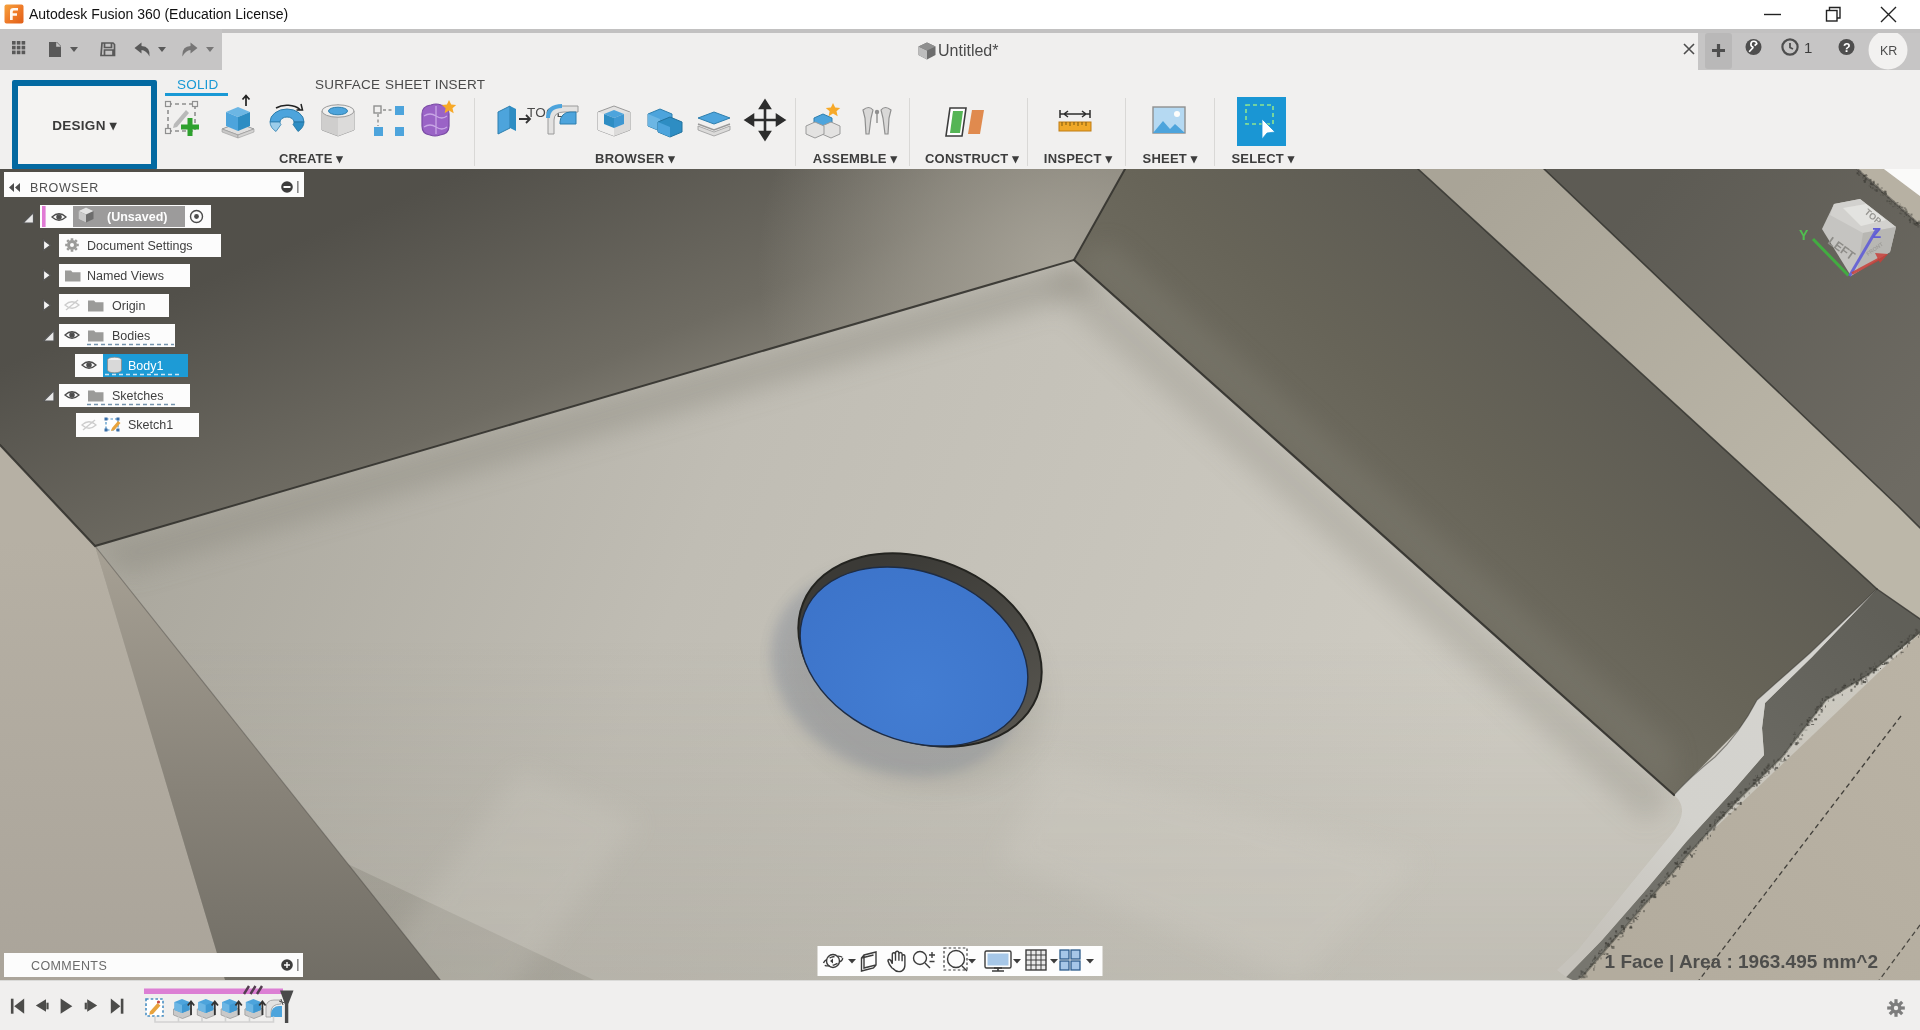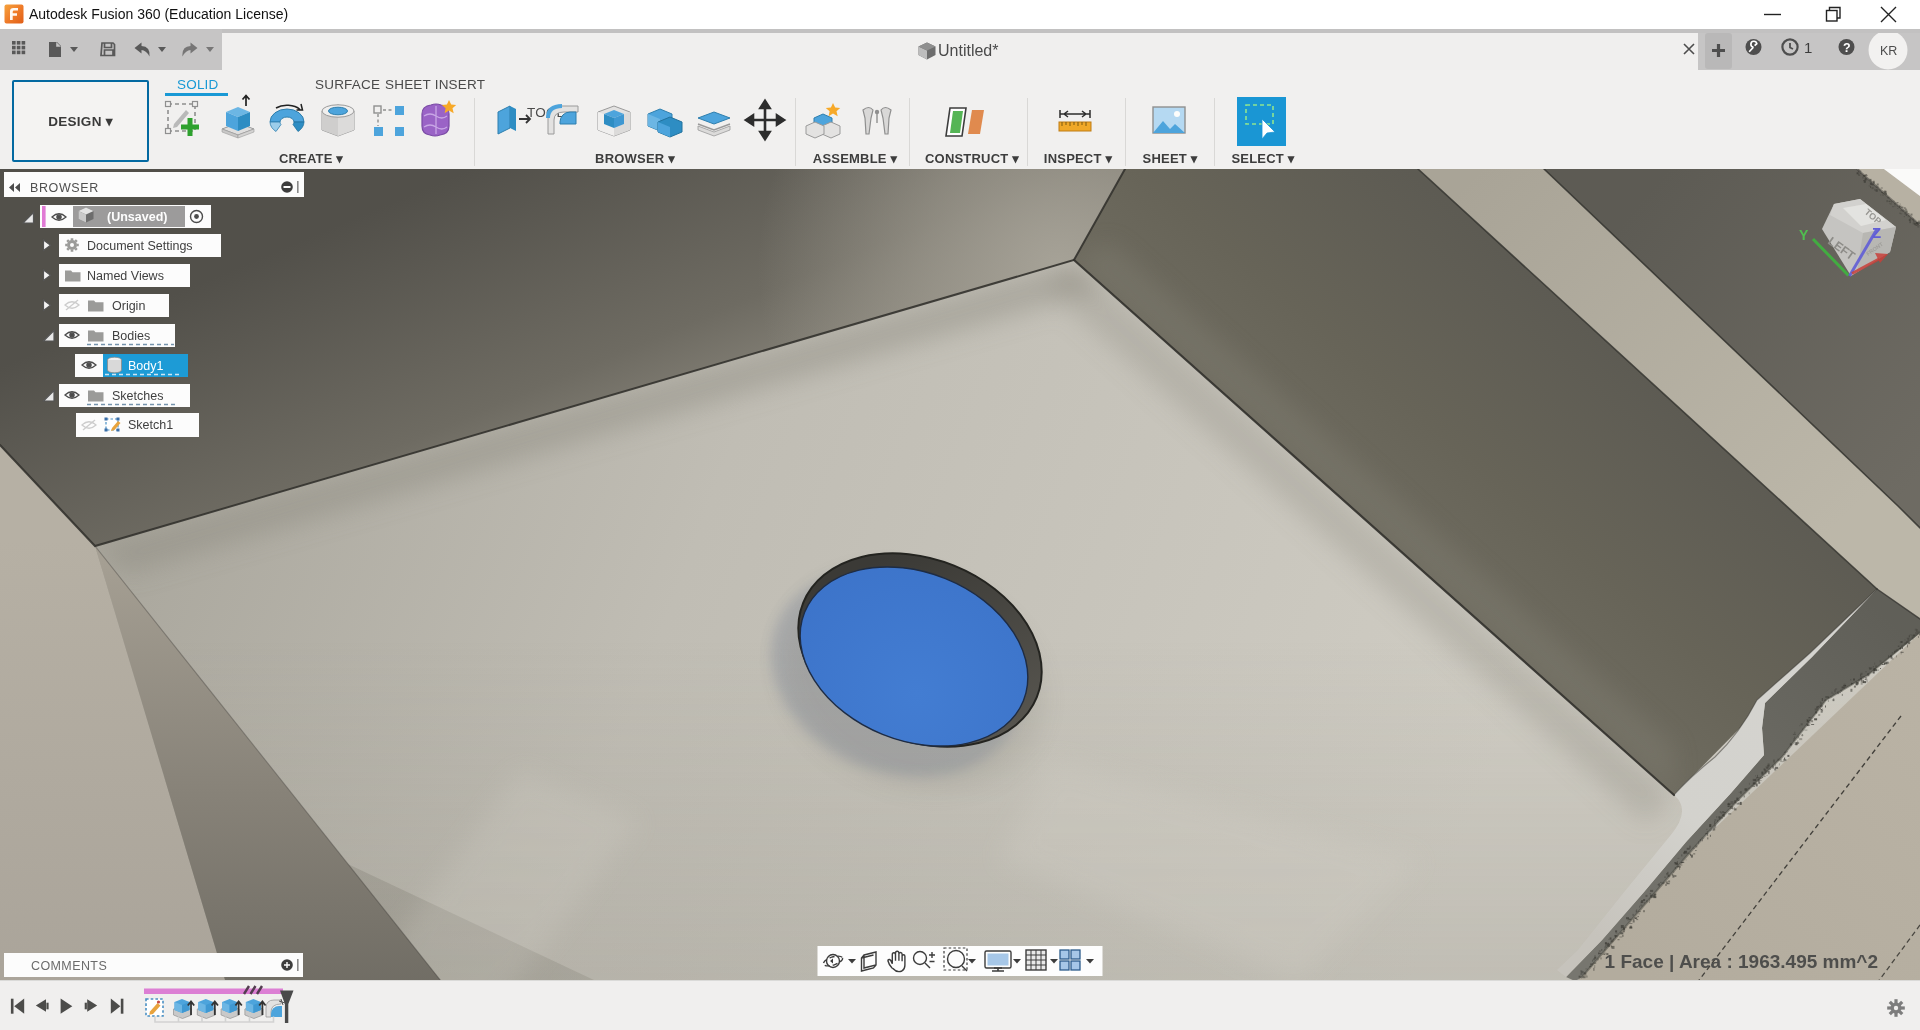--- a/index.html
+++ b/index.html
@@ -12,21 +12,21 @@
   #titletext{left:29px;top:6px;font-size:14px;color:#111;}
   
   #tabbar{left:0;top:29px;width:1920px;height:41px;background:#c6c5c5;}
   #tabbar .topstrip{left:0;top:0;width:1920px;height:4px;background:#c2c1c1;}
   #qat{left:0;top:0;width:222px;height:41px;background:#c6c5c5;}
   #doctab{left:222px;top:4px;width:1476px;height:37px;background:#f0efee;}
   #tabtitle{left:938px;top:13px;font-size:16px;color:#4a4a4a;}
   #plusbtn{left:1705px;top:4px;width:27px;height:36px;background:#b9b8b8;border-radius:3px;}
   
   #ribbon{left:0;top:70px;width:1920px;height:99px;background:#f1f0ef;}
-  #designbox{left:12px;top:10px;width:133px;height:78px;background:#f4f3f2;border:2px solid #0369a1;border-radius:2px;}
+  #designbox{left:12px;top:10px;width:133px;height:78px;background:#f4f3f2;border:6px solid #0369a1;border-radius:2px;}
   #designbox span{position:absolute;left:0;top:31px;width:100%;text-align:center;font-size:13.5px;font-weight:bold;color:#3a3a3a;letter-spacing:.3px;}
   .rtab{position:absolute;top:7px;font-size:13.5px;color:#4a4a4a;letter-spacing:.2px;}
   .rlabel{position:absolute;top:81px;font-size:13px;color:#3d3d3d;text-align:center;letter-spacing:.2px;font-weight:bold;}
   .rsep{position:absolute;top:28px;width:1px;height:68px;background:#d9d8d6;}
   
   #scene{left:0;top:169px;}
   
   #timelinebar{left:0;top:980px;width:1920px;height:50px;background:#f0efee;border-top:1px solid #dadad8;box-sizing:border-box;}
 </style>
 </head>

